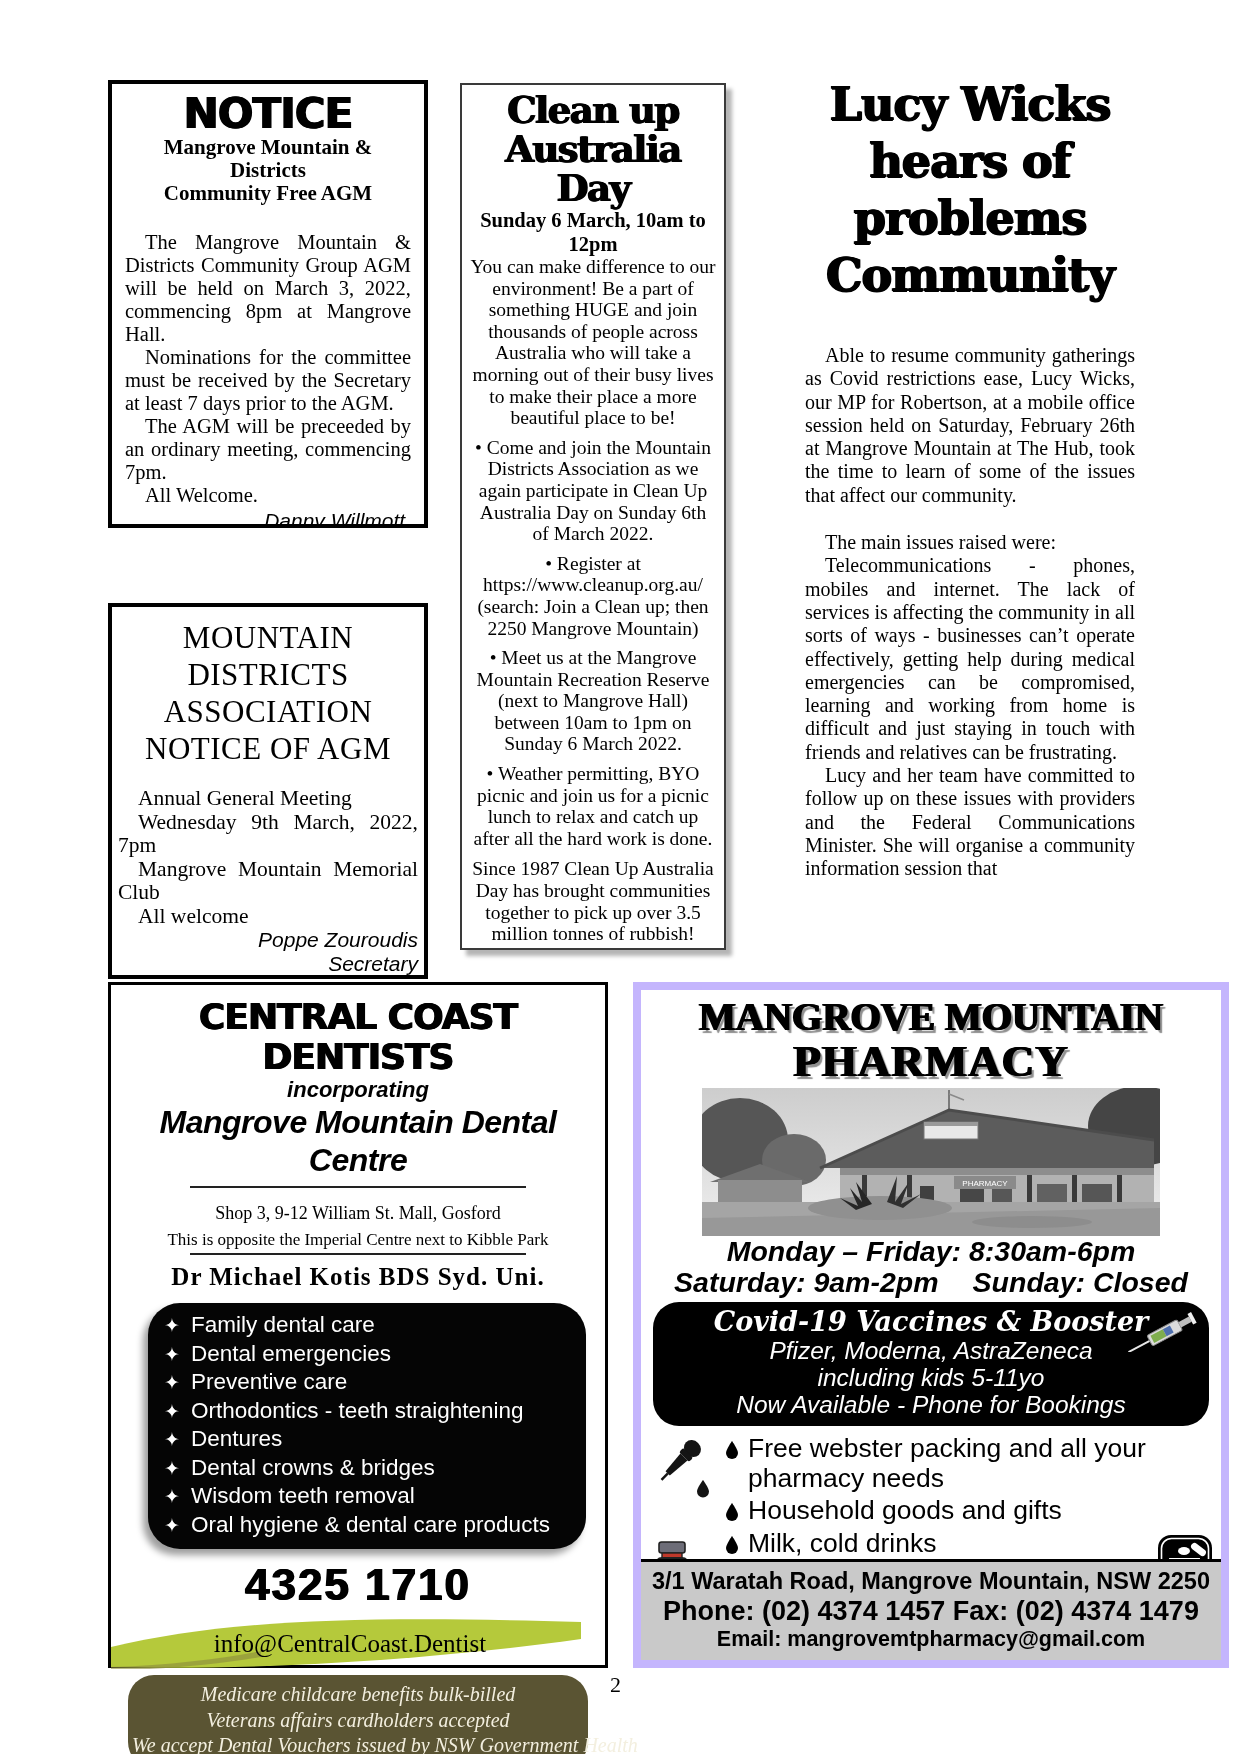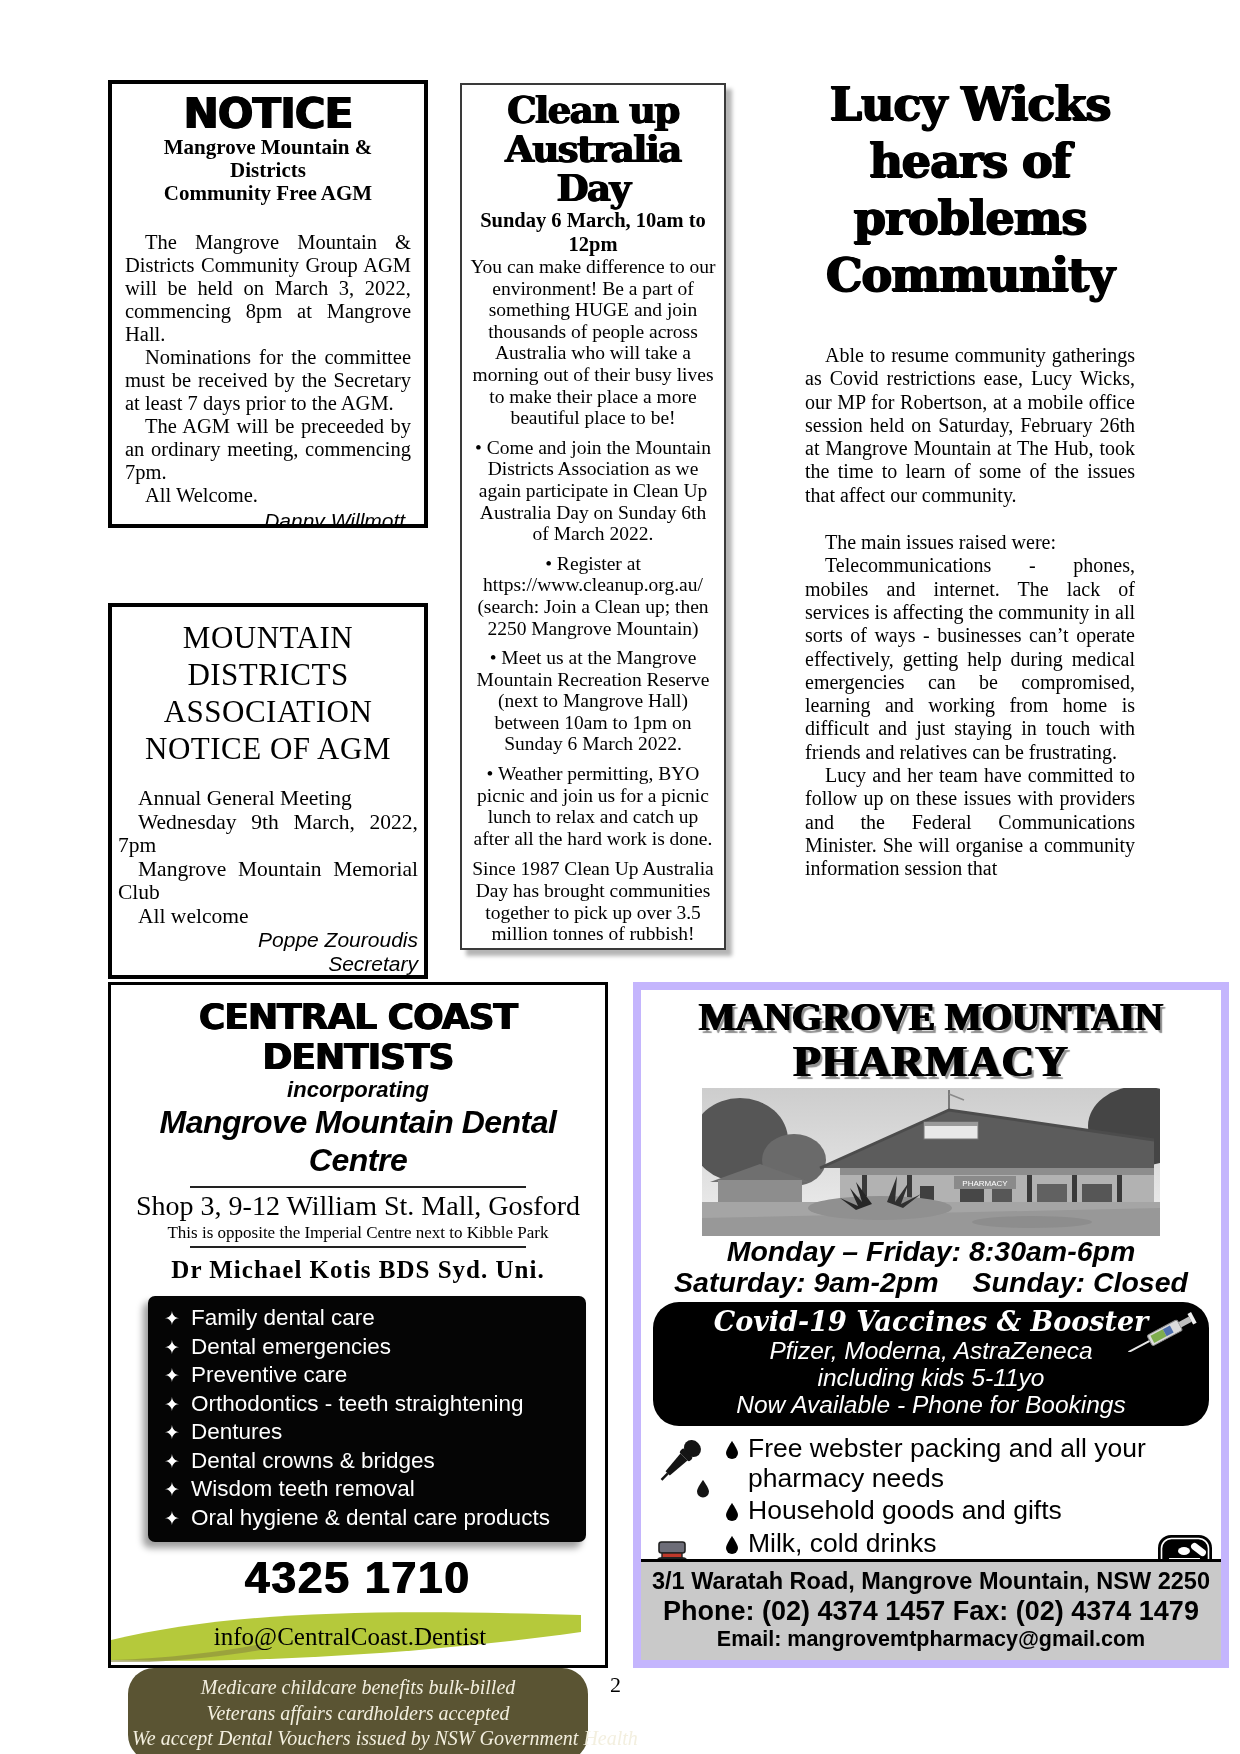--- a/index.html
+++ b/index.html
@@ -49,25 +49,25 @@
   
   #dentist-box { left:108px; top:982px; width:500px; height:686px; border:3px solid #000;
     padding:12px 13px 0; text-align:center; }
   .dent-title { font-family:"DejaVu Sans", sans-serif; font-weight:bold; font-size:36px;
     line-height:40px; letter-spacing:-1px; text-shadow:0.7px 0 #000, -0.7px 0 #000; }
   .dent-incorp { font-family:"Liberation Sans", sans-serif; font-weight:bold; font-style:italic;
     font-size:22px; line-height:26px; }
   .dent-sub { font-family:"Liberation Sans", sans-serif; font-weight:bold; font-style:italic;
     font-size:32px; line-height:38px; letter-spacing:-0.5px; }
   .dent-rule { width:72%; margin:7px auto 0; border-top:2px solid #222; }
-  .dent-addr { font-size:28px; line-height:30px; margin-top:3px; }
+  .dent-addr { font-size:18px; line-height:30px; margin-top:10px; }
   .dent-note { font-size:17px; line-height:19px; margin-top:2px; }
   .dent-doctor { font-weight:bold; font-size:25px; line-height:29px; margin-top:7px; letter-spacing:1px; }
   .dent-black {
-    margin:12px 6px 0 24px; background:#050505; border-radius:7px;
+    margin:12px 6px 0 24px; background:#050505; border-radius:32px;
     box-shadow:-5px 6px 7px #9e9e9e; padding:8px 6px 10px 16px; text-align:left;
   }
   .dent-black li { list-style:none; color:#fff; font-family:"Liberation Sans", sans-serif;
     font-size:22.5px; line-height:27.5px; white-space:nowrap; }
   .star-bullet { color:#fff; font-family:"DejaVu Sans", sans-serif; font-size:19px; margin-right:11px; }
   .dent-phone { font-family:"Liberation Sans", sans-serif; font-weight:bold; font-size:44px;
     line-height:48px; margin-top:12px; letter-spacing:2px;
     text-shadow:0.8px 0 #000, -0.8px 0 #000; }
   .swoosh-wrap { position:relative; height:56px; margin:4px -13px 0; }
   .swoosh-wrap svg { position:absolute; left:0; top:0; }

